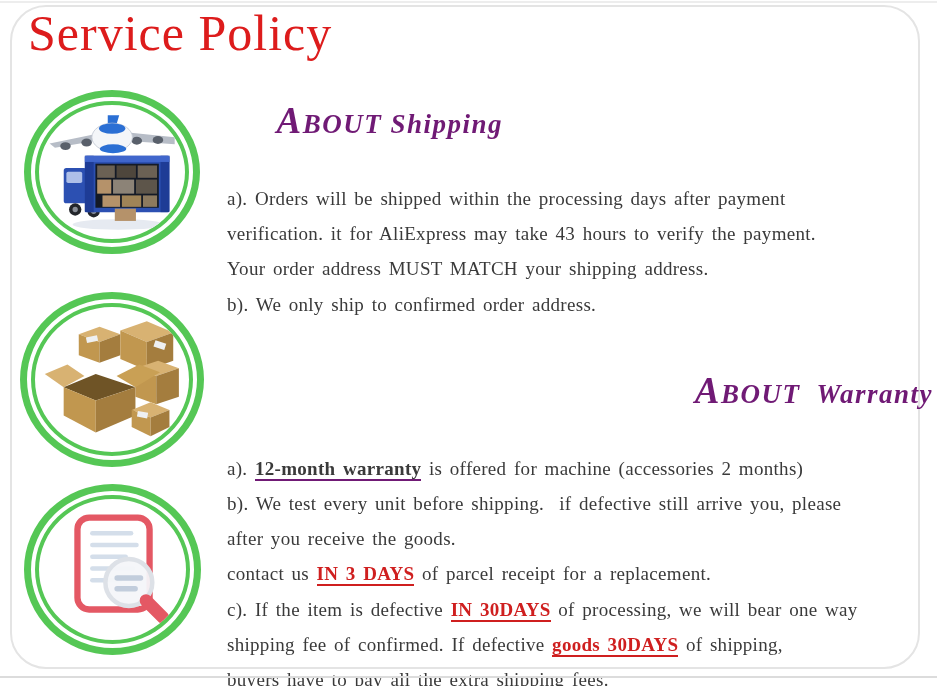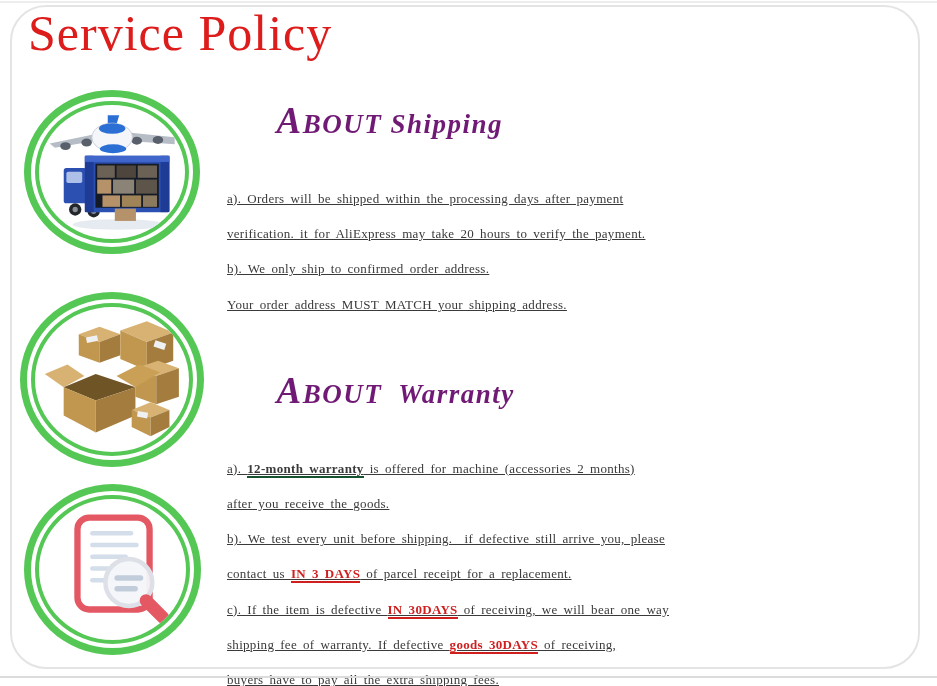--- a/index.html
+++ b/index.html
@@ -30,26 +30,26 @@
   #badge-warranty { left:20px; top:292px; width:170px; height:161px; }
   #badge-returns  { left:24px; top:484px; width:163px; height:157px; }
 
   
   .textcol { position:absolute; left:227px; top:64px; width:706px; }
   .sec-heading {
     font-style:italic; font-weight:bold; font-size:27px; line-height:38px;
     color:#701a75; letter-spacing:1.5px; white-space:pre;
   }
   .sec-heading .initial { font-size:37px; }
-  #heading-warranty { margin-top:12px; }
+  #heading-warranty { margin-top:12px;text-align:right; }
   .line {
-    font-size:13px; line-height:35.2px; color:#3a3a3a;
-    white-space:pre; word-spacing:2.5px; letter-spacing:0.3px;text-decoration:underline;
+    font-size:19px; line-height:35.2px; color:#3a3a3a;
+    white-space:pre; word-spacing:2.5px; letter-spacing:0.3px;
   }
-  .bold-u { font-weight:bold; border-bottom:2px solid #14532d; }
+  .bold-u { font-weight:bold; border-bottom:2px solid #701a75; }
   .hl { color:#cf1f1f; font-weight:bold; border-bottom:2px solid #cf1f1f;text-align:center; }
 </style>
 </head>
 <body>
 
 <div id="canvas">
 
   <div class="hairline-top"></div>
   <div class="frame"></div>
 
@@ -144,31 +144,31 @@
       </svg>
     </div>
   </div>
 
   <div class="textcol">
 
     <div class="sec-heading" id="heading-shipping">
       <span class="initial">A</span><span>BOUT</span><span> Shipping</span>
     </div>
     <div class="line">a). Orders will be shipped within the processing days after payment</div>
-    <div class="line">verification. it for AliExpress may take 20 hours to verify the payment.</div>
+    <div class="line">verification. it for AliExpress may take 43 hours to verify the payment.</div>
+    <div class="line">Your order address MUST MATCH your shipping address.</div>
     <div class="line">b). We only ship to confirmed order address.</div>
-    <div class="line">Your order address MUST MATCH your shipping address.</div>
 
     <div class="sec-heading" id="heading-warranty">
       <span class="initial">A</span><span>BOUT</span><span>  Warranty</span>
     </div>
     <div class="line"><span>a). </span><span class="bold-u">12-month warranty</span><span> is offered for machine (accessories 2 months)</span></div>
+    <div class="line">b). We test every unit before shipping.  if defective still arrive you, please</div>
     <div class="line">after you receive the goods.</div>
-    <div class="line">b). We test every unit before shipping.  if defective still arrive you, please</div>
     <div class="line"><span>contact us </span><span class="hl">IN 3 DAYS</span><span> of parcel receipt for a replacement.</span></div>
-    <div class="line"><span>c). If the item is defective </span><span class="hl">IN 30DAYS</span><span> of receiving, we will bear one way</span></div>
-    <div class="line"><span>shipping fee of warranty. If defective </span><span class="hl">goods 30DAYS</span><span> of receiving,</span></div>
+    <div class="line"><span>c). If the item is defective </span><span class="hl">IN 30DAYS</span><span> of processing, we will bear one way</span></div>
+    <div class="line"><span>shipping fee of confirmed. If defective </span><span class="hl">goods 30DAYS</span><span> of shipping,</span></div>
     <div class="line">buyers have to pay all the extra shipping fees.</div>
 
   </div>
 
   <div class="hairline-bottom"></div>
 </div>
 
 </body></html>

